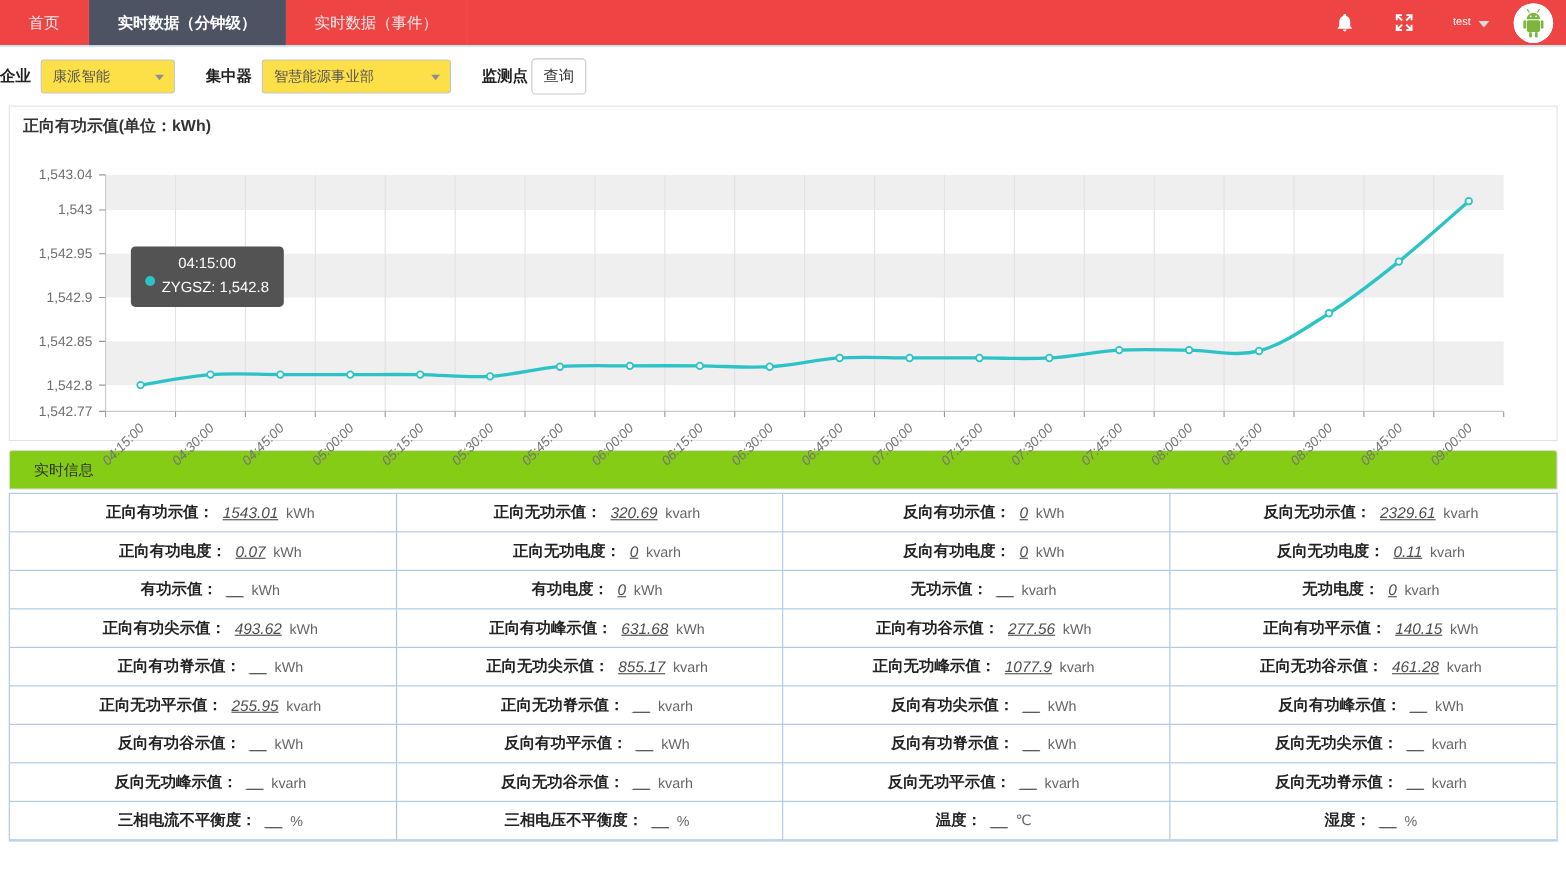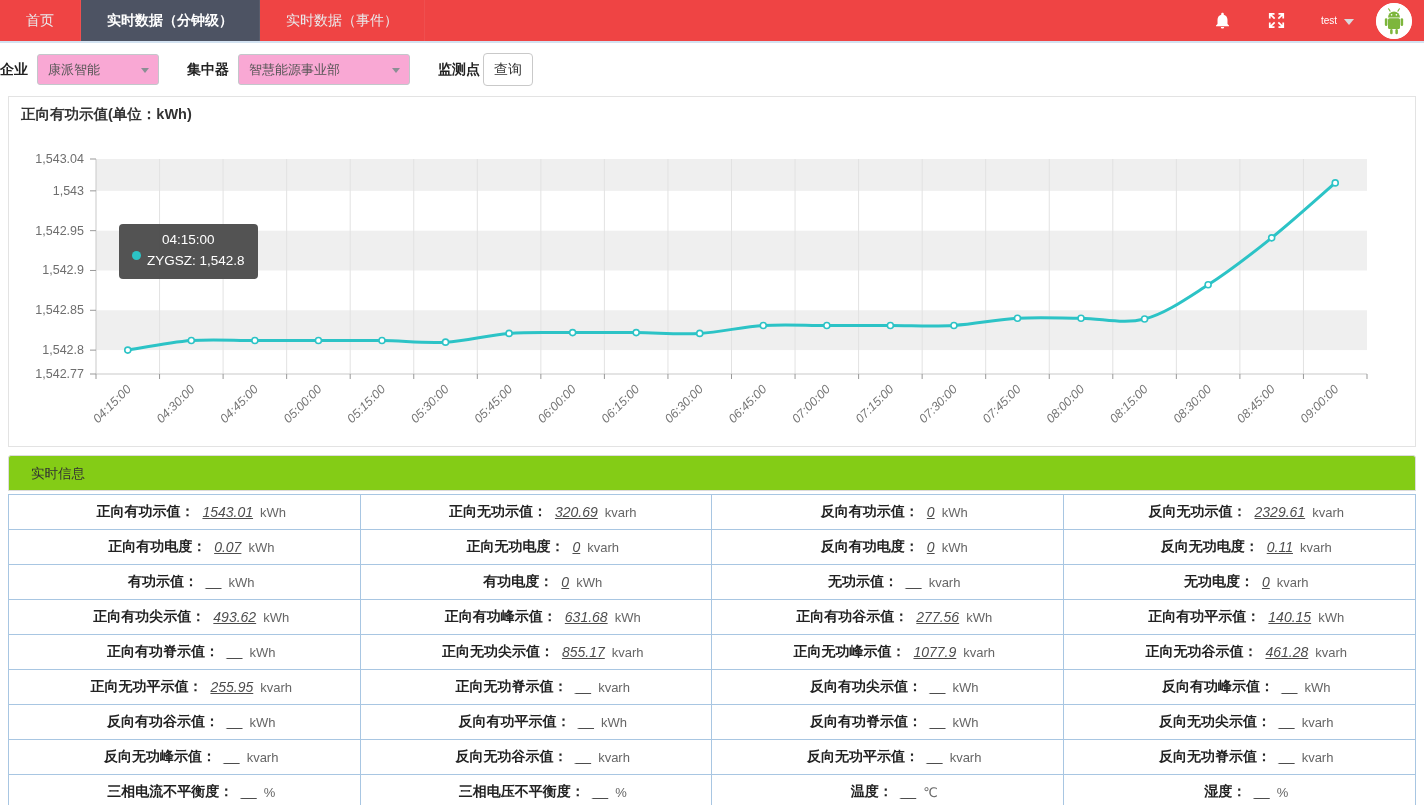--- a/index.html
+++ b/index.html
@@ -19,34 +19,34 @@
   .user-menu { color:#fff; font-size:10px; display:flex; align-items:center; cursor:pointer; margin-right:22px; }
   .caret { width:0; height:0; border-left:5px solid transparent; border-right:5px solid transparent;
            border-top:6px solid #d8dadd; margin-left:7px; margin-top:2px; }
   .avatar { width:36px; height:36px; border-radius:50%; background:#fff; overflow:hidden; cursor:pointer; }
 
   .nav-underline { height:2px; background:#d3e2f1; }
 
   
   .filterbar { height:53px; background:#fff; display:flex; align-items:center; }
   .f-label { font-size:14px; font-weight:bold; color:#222; margin-right:9px; white-space:nowrap; }
-  .select { height:31px; border:1px solid #c3c7cb; border-radius:3px; background:#f9a8d4;
+  .select { height:31px; border:1px solid #c3c7cb; border-radius:3px; background:#fde047;
             display:flex; align-items:center; padding:0 26px 0 10px; position:relative;
             font-size:13px; color:#555; cursor:pointer; margin-right:28px; }
   .select .sel-arrow { position:absolute; right:9px; top:13px; width:0; height:0;
             border-left:4.5px solid transparent; border-right:4.5px solid transparent; border-top:5px solid #8b8f94; }
   .sel-enterprise { width:122px; }
   .sel-concentrator { width:172px; }
   .sel-point { width:168px; }
   .query-btn { height:33px; width:50px; border:1px solid #c9c9c9; border-radius:4px; background:#fff;
             font-size:14px; color:#333; cursor:pointer; margin-left:-6px;
             font-family:"Liberation Sans","DejaVu Sans",sans-serif; }
 
   
-  .chart-panel { position:relative; margin:0 8px; height:351px; border:1px solid #e3e3e3; background:#fff; }
+  .chart-panel { position:relative; margin:0 8px; height:305px; border:1px solid #e3e3e3; background:#fff; }
   .chart-title { position:absolute; left:12px; top:8px; font-size:14.5px; font-weight:bold; color:#333; }
   #chart-svg { position:absolute; left:0; top:0; }
   .chart-tooltip { position:absolute; left:110px; top:127px; background:rgba(77,77,77,.97);
             border-radius:4px; color:#fff; padding:6px 13px 7px; font-size:13.5px; line-height:1.55;
             text-align:center; z-index:5; white-space:nowrap; }
   .tooltip-row { display:flex; align-items:flex-start; }
   .tooltip-dot { display:inline-block; width:9px; height:9px; border-radius:50%; background:#2cc3c6; margin-right:6px; }
 
   
   .info-panel { margin:8px 8px 0; }

